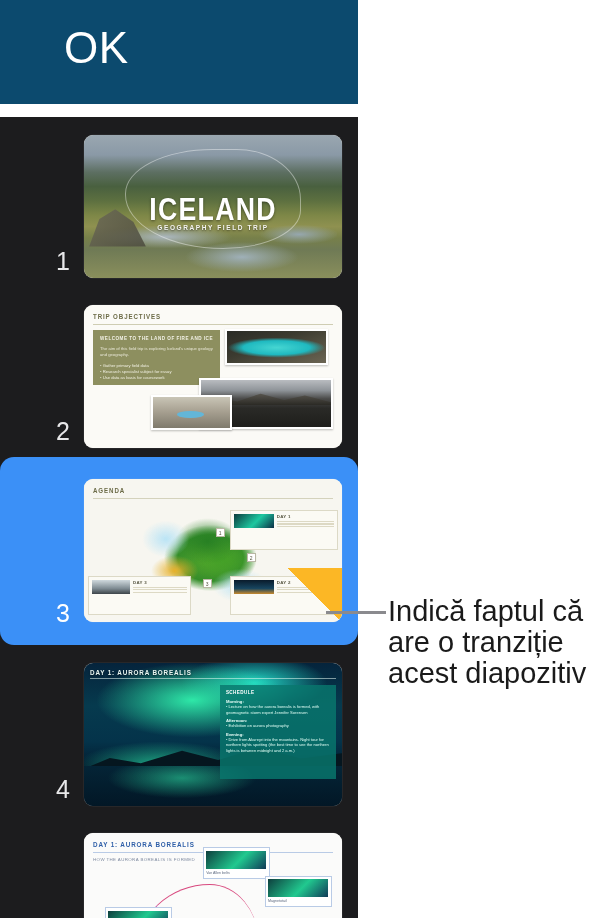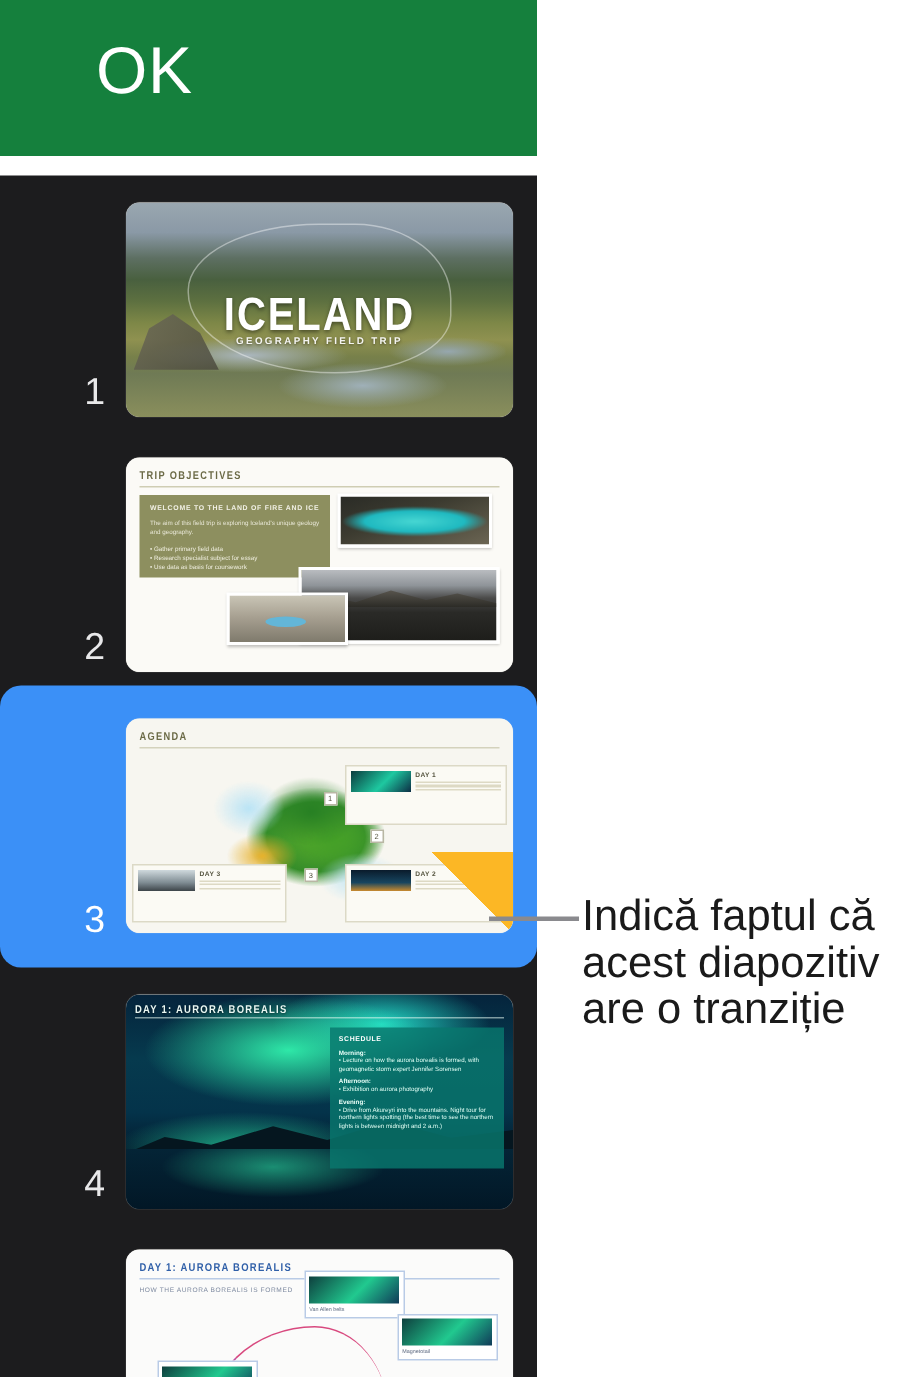--- a/index.html
+++ b/index.html
@@ -15,21 +15,21 @@
     width: 606px;
     height: 918px;
     background: #ffffff;
   }
 
   
   .ok-bar {
     position: absolute;
     left: 0; top: 0;
     width: 358px; height: 104px;
-    background: #15803d;
+    background: #0c4a6e;
   }
   .ok-label {
     position: absolute;
     left: 64px; top: 22px;
     font-size: 44px;
     line-height: 52px;
     color: #ffffff;
     letter-spacing: 0.5px;
     font-weight: 400;
   }
@@ -440,17 +440,17 @@
           </div>
         </div>
       </div>
     </div>
 
   </div>
 
   <div class="callout-line"></div>
   <div class="callout-text">
     <div>Indică faptul că</div>
+    <div>are o tranziție</div>
     <div>acest diapozitiv</div>
-    <div>are o tranziție</div>
   </div>
 
 </div>
 
 </body></html>

